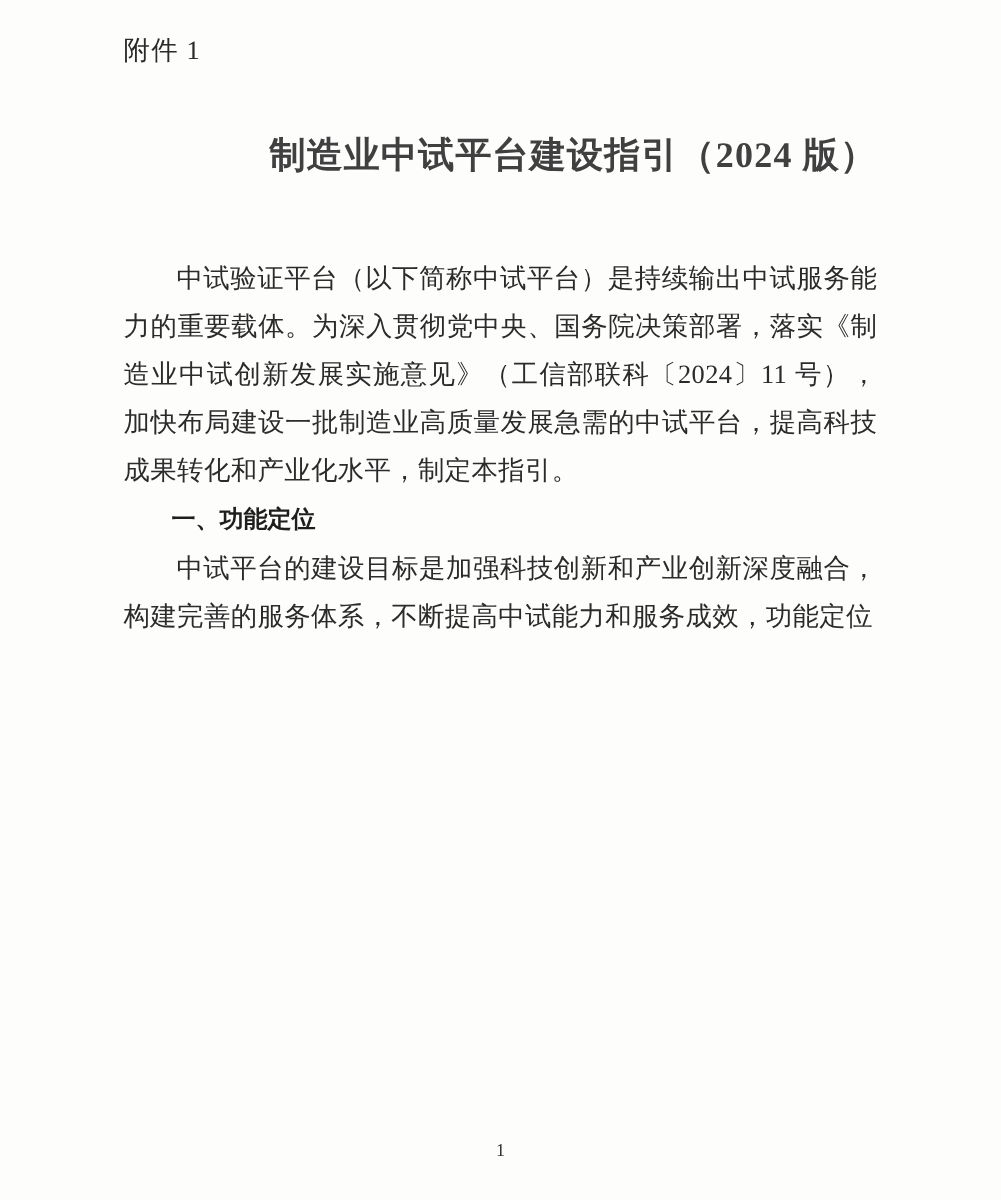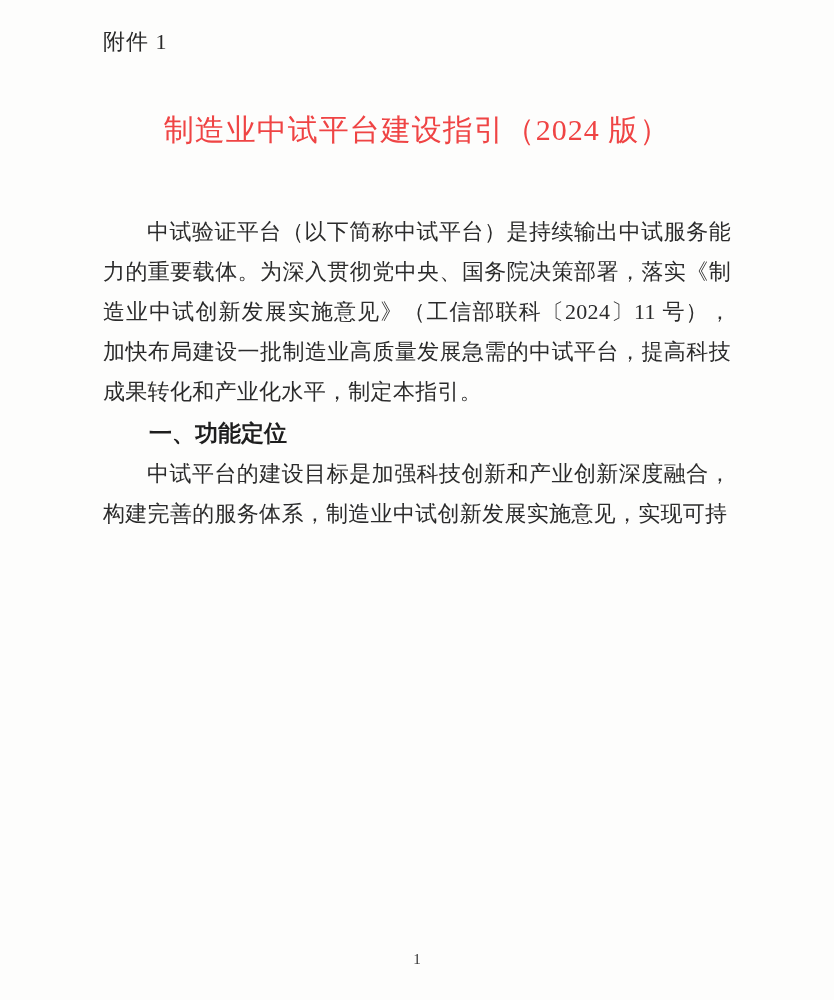--- a/index.html
+++ b/index.html
@@ -30,45 +30,45 @@
   .attachment-label {
     margin-top: 27px;
     font-size: 22px;
     line-height: 30px;
     letter-spacing: 1px;
     color: #2a2a2a;
   }
 
   .doc-title {
     margin-top: 51px;
-    text-align: center;
+    text-align: right;
     font-size: 30px;
-    font-weight: 400;
+    font-weight: 700;
     line-height: 44px;
     letter-spacing: 1px;
-    color: #ef4444;
+    color: #404040;
   }
 
   .body-text {
     margin-top: 60px;
   }
 
   .para {
     font-size: 22px;
     line-height: 40px;
     text-indent: 2em;
     text-align: justify;
     text-justify: inter-ideograph;
     letter-spacing: 0.3px;
     color: #2b2b2b;
   }
 
   .section-heading {
     font-family: "Liberation Sans", "DejaVu Sans", sans-serif;
-    font-size: 23px;
+    font-size: 20px;
     font-weight: 700;
     line-height: 42px;
     text-indent: 2em;
     color: #1e1e1e;
   }
 
   .page-number {
     position: absolute;
     bottom: 32px;
     left: 0;
@@ -90,19 +90,19 @@
     <h1 class="doc-title">制造业中试平台建设指引（2024 版）</h1>
 
     <div class="body-text">
 
       <p class="para">中试验证平台（以下简称中试平台）是持续输出中试服务能力的重要载体。为深入贯彻党中央、国务院决策部署，落实《制造业中试创新发展实施意见》（工信部联科〔2024〕11 号），加快布局建设一批制造业高质量发展急需的中试平台，提高科技成果转化和产业化水平，制定本指引。</p>
 
       <div class="section-heading">一、功能定位</div>
 
 
 
-      <p class="para">中试平台的建设目标是加强科技创新和产业创新深度融合，构建完善的服务体系，制造业中试创新发展实施意见，实现可持</p>
+      <p class="para">中试平台的建设目标是加强科技创新和产业创新深度融合，构建完善的服务体系，不断提高中试能力和服务成效，功能定位</p>
 
     </div>
   </div>
 
   <div class="page-number">1</div>
 </div>
 
 </body></html>

